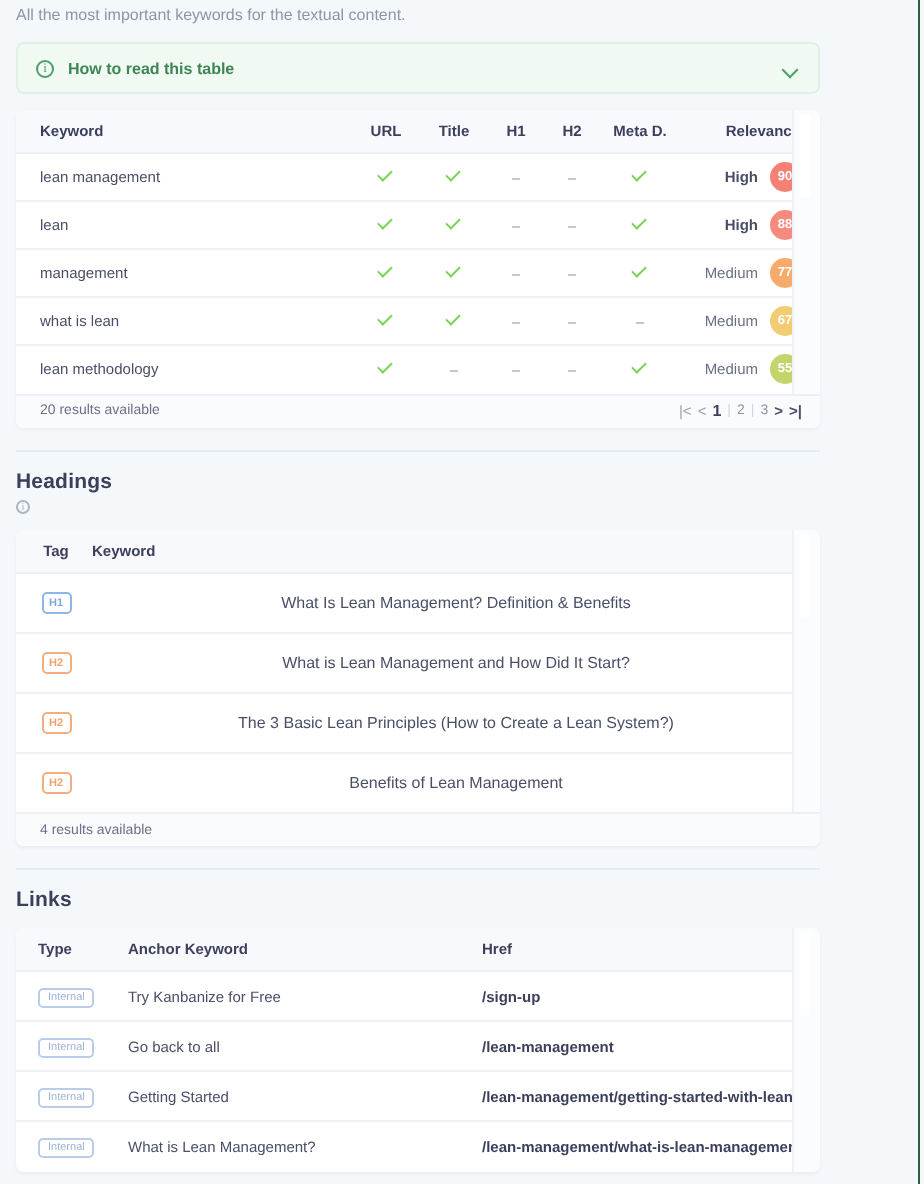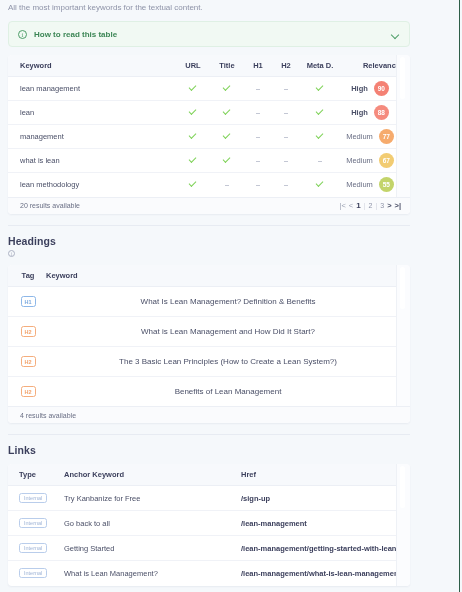--- a/index.html
+++ b/index.html
@@ -120,21 +120,21 @@
     width: 6px; height: 3px;
     border-left: 1.2px solid #7ed257;
     border-bottom: 1.2px solid #7ed257;
     transform: rotate(-45deg);
   }
   .dash {
     display: inline-block; width: 4px; height: 1px;
     background: #c3c7d4; vertical-align: middle;
   }
 
-  .rel-cell { display: flex; align-items: center; justify-content: center; gap: 6px; }
+  .rel-cell { display: flex; align-items: center; justify-content: flex-end; gap: 6px; }
   .rel-lbl { font-size: 7.5px; font-weight: bold; color: #4a4f67; }
   .rel-lbl.medium { font-weight: normal; color: #6a6f85; }
   .score {
     width: 15px; height: 15px; border-radius: 50%;
     font-size: 6.5px; color: #fff; font-weight: bold;
     display: flex; align-items: center; justify-content: center;
     flex: none;
   }
 
   .card-foot {

